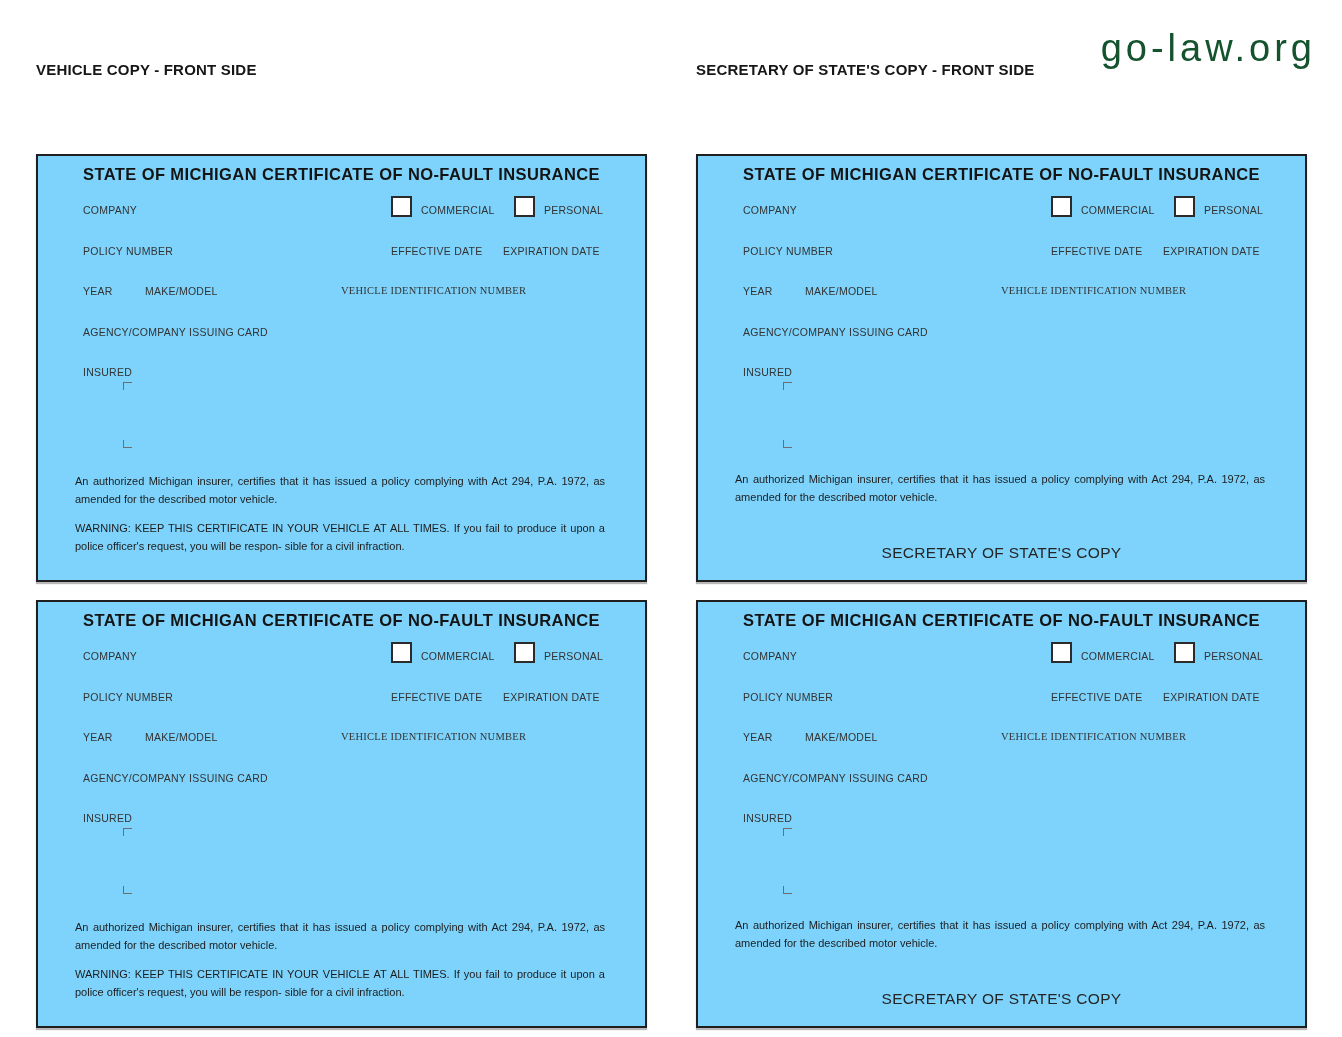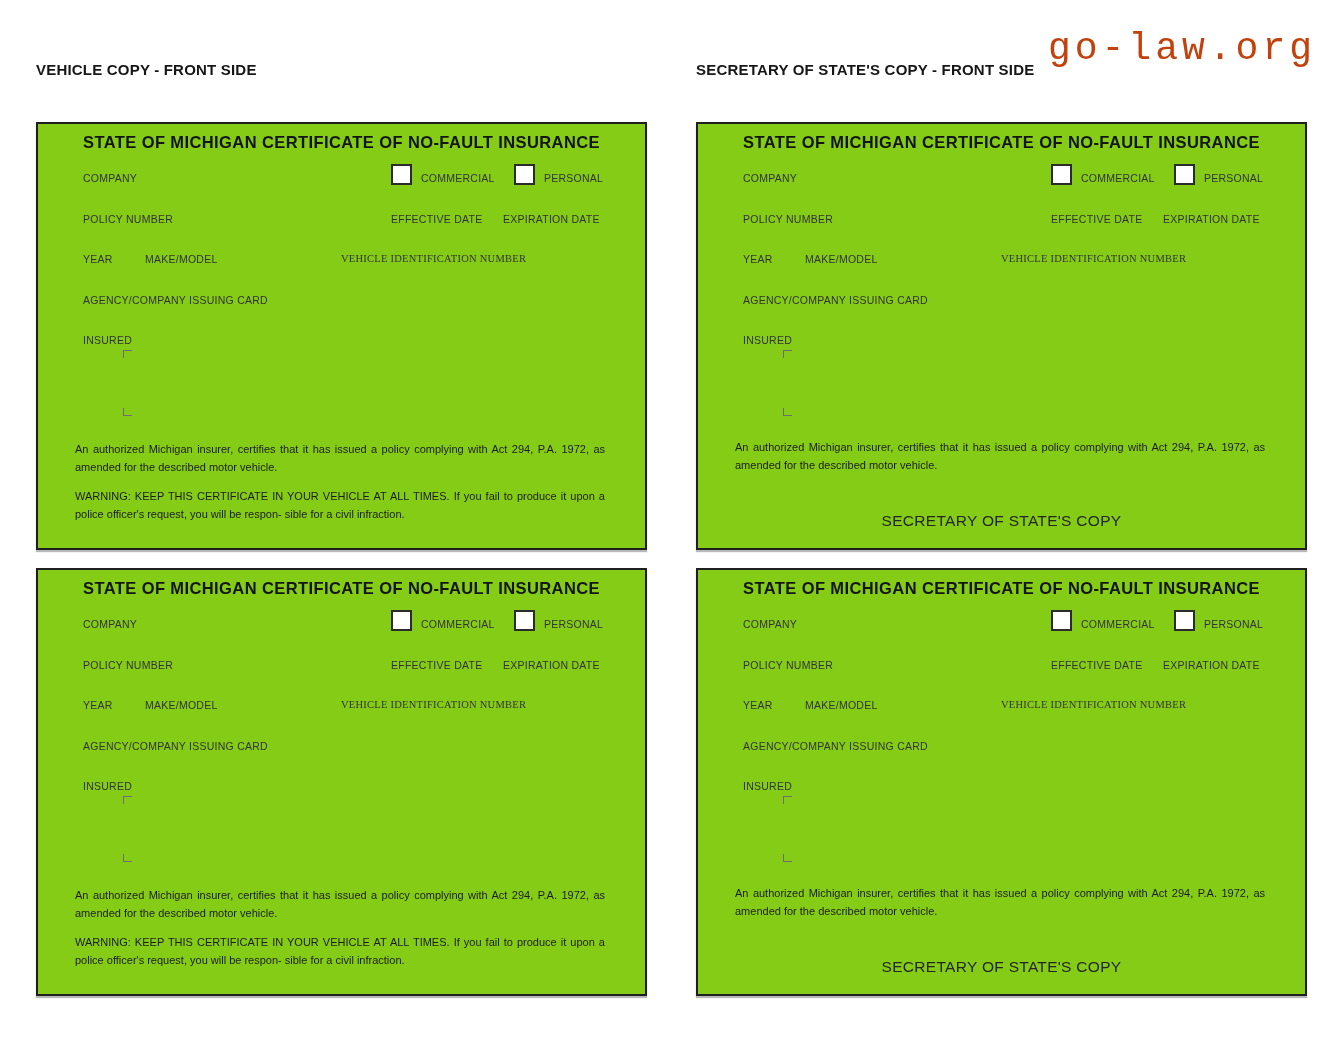--- a/index.html
+++ b/index.html
@@ -9,24 +9,24 @@
     position: relative;
     font-family: "Liberation Sans", sans-serif;
     color: #1d1d1d;
     overflow: hidden;
   }
 
   
   .watermark {
     position: absolute;
     top: 27px; right: 26px;
-    font-family: Liberation Mono, monospace;
+    font-family: Liberation Sans, sans-serif;
     font-size: 38px;
     letter-spacing: 4px;
-    color: #c2410c;
+    color: #14532d;
     z-index: 1;
     white-space: nowrap;
   }
 
   
   .col-header {
     position: absolute;
     top: 61px;
     width: 611px;
     text-align: left;
@@ -36,24 +36,25 @@
     color: #161616;
     z-index: 2;
   }
   .col-header.left  { left: 36px; }
   .col-header.right { left: 696px; }
 
   
   .card {
     position: absolute;
     width: 611px; height: 428px;
-    background: #84cc16;
+    background: #7dd3fc;
     border: 2px solid #1f1f1f;
     box-shadow: 0 2px 1px rgba(0,0,0,0.28);
     z-index: 2;
+    margin-top: 32px;
   }
   .card.tl { left: 36px;  top: 122px; }
   .card.tr { left: 696px; top: 122px; }
   .card.bl { left: 36px;  top: 568px; }
   .card.br { left: 696px; top: 568px; }
 
   .card .title {
     position: absolute;
     top: 9px; left: 0; width: 100%;
     text-align: center;

